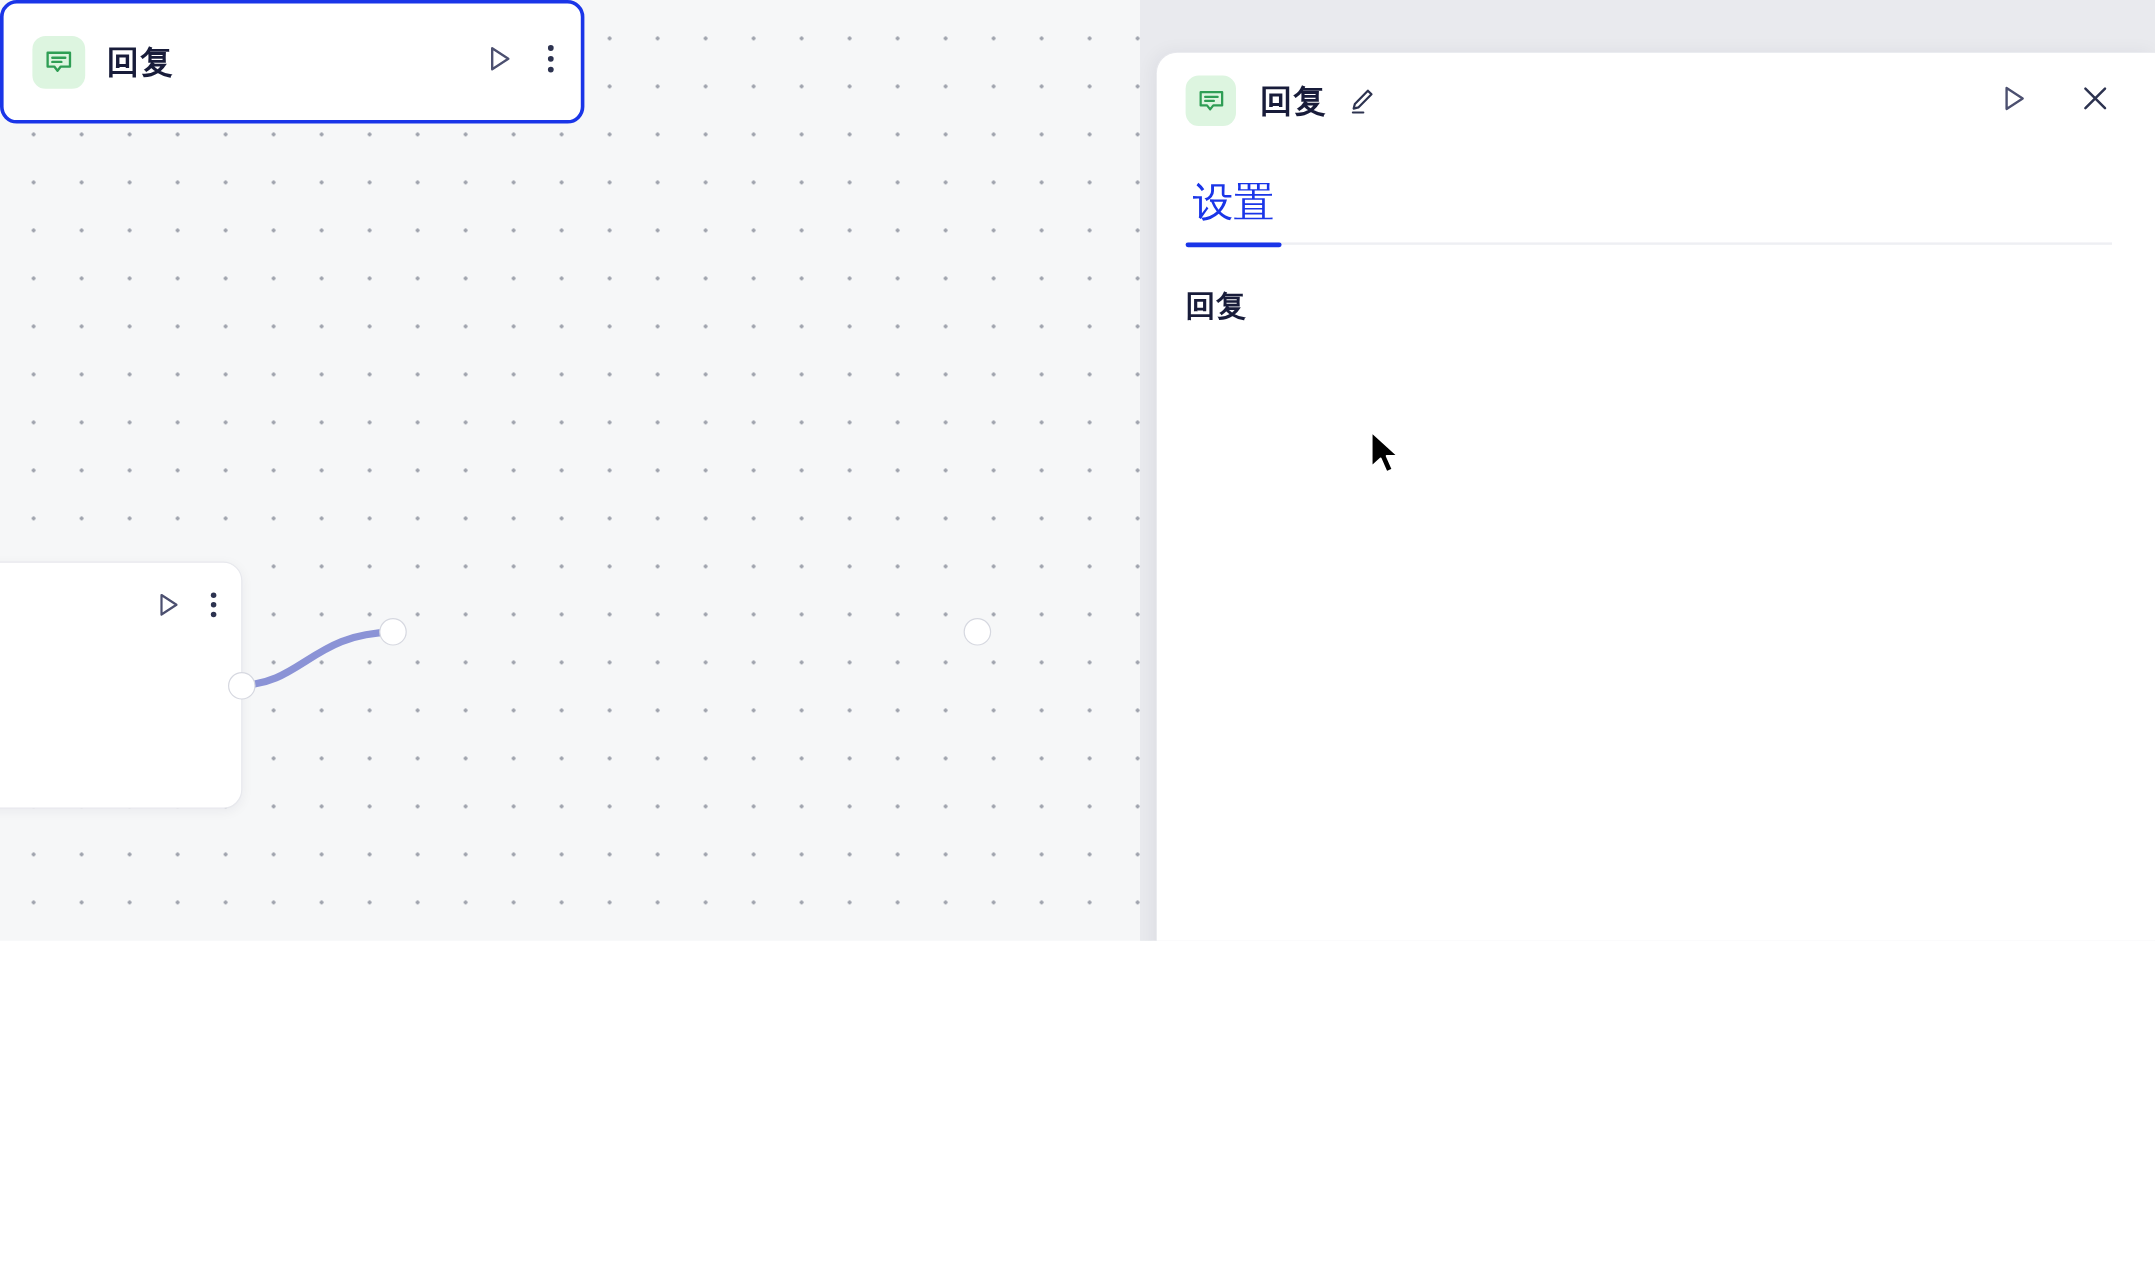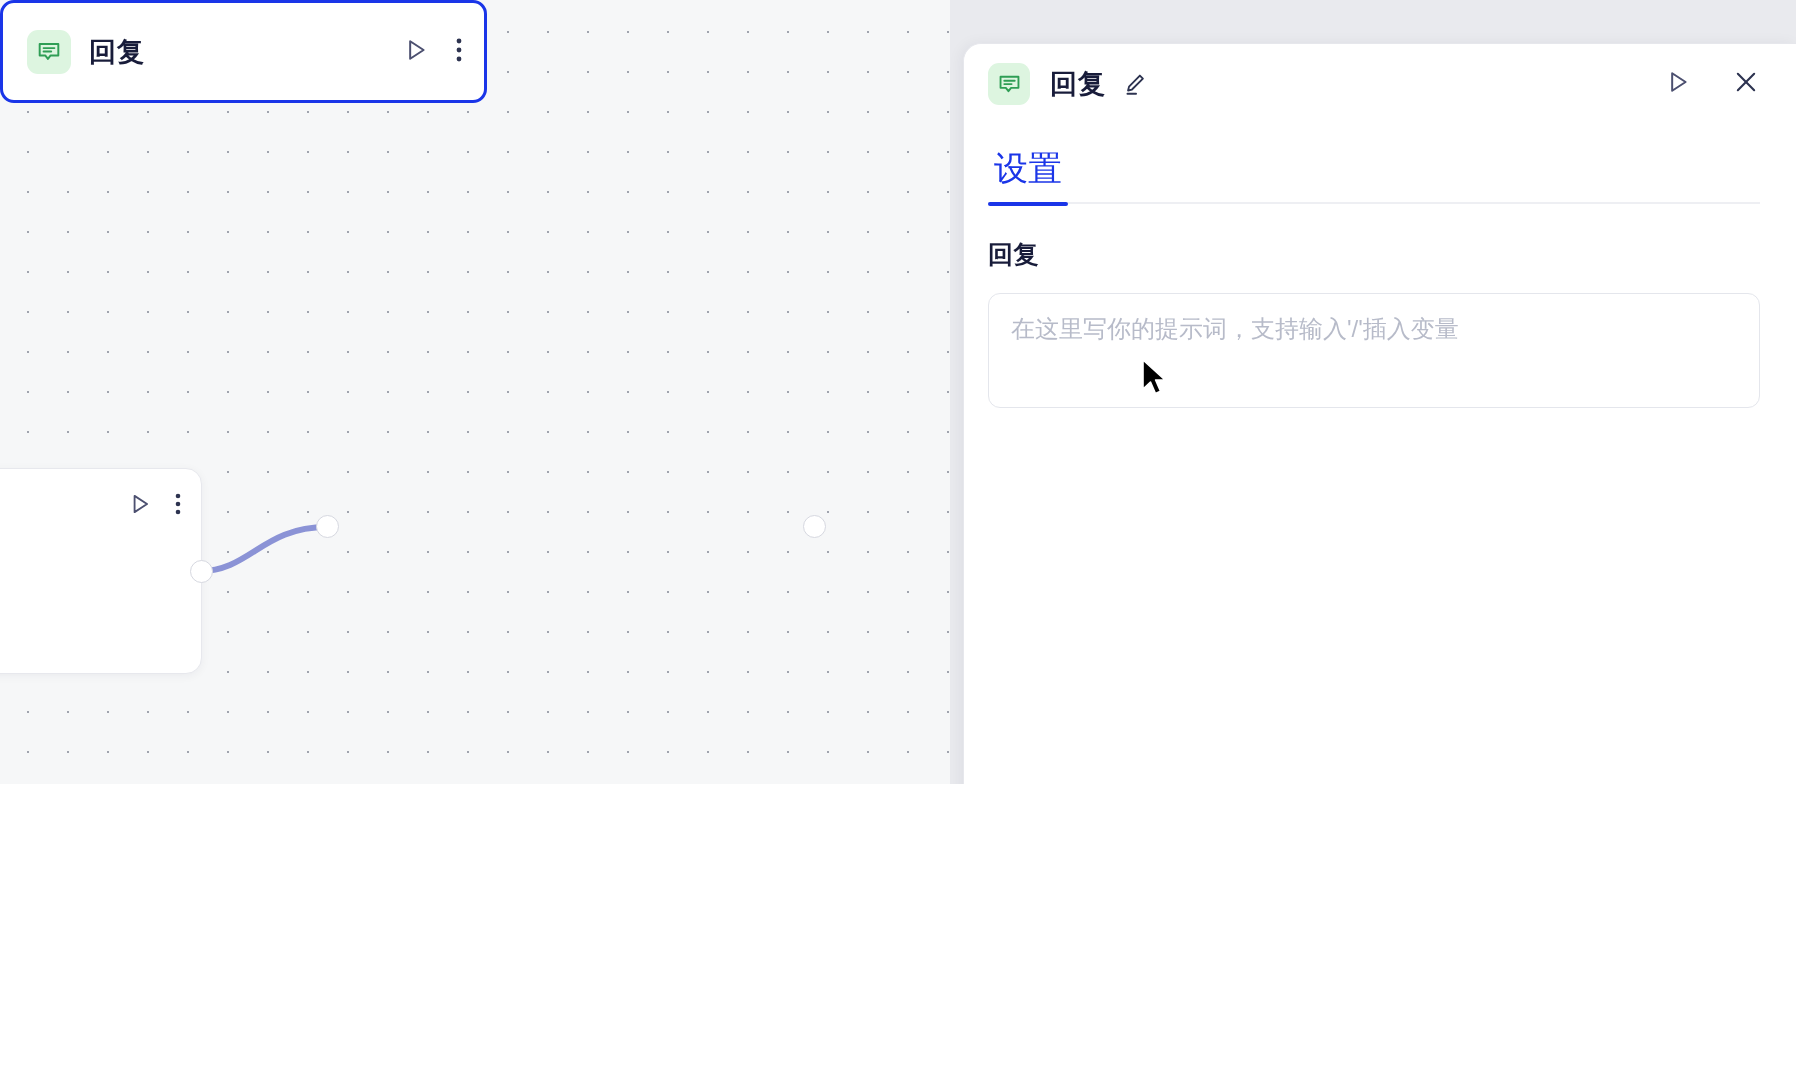--- a/index.html
+++ b/index.html
@@ -381,21 +381,20 @@
     </div>
 
     <div id="tabs">
       <div class="tab active">
         <span>设置</span>
       </div>
     </div>
 
     <div id="field-block">
       <div class="field-label">回复</div>
-      <textarea class="prompt-box" placeholder="在这里写你的提示词，支持输入'/'插入变量" style=""></textarea>
     </div>
   </div>
 
   <span id="cursor">
     <svg width="30" height="42" viewBox="0 0 30 42">
       <path d="M3 2 L3 31 L10.5 24 L15.5 35.5 L20.5 33.2 L15.6 22 L25 22 Z" fill="#000000" stroke="#ffffff" stroke-width="1.6" stroke-linejoin="round"></path>
     </svg>
   </span>
 
 </div>

